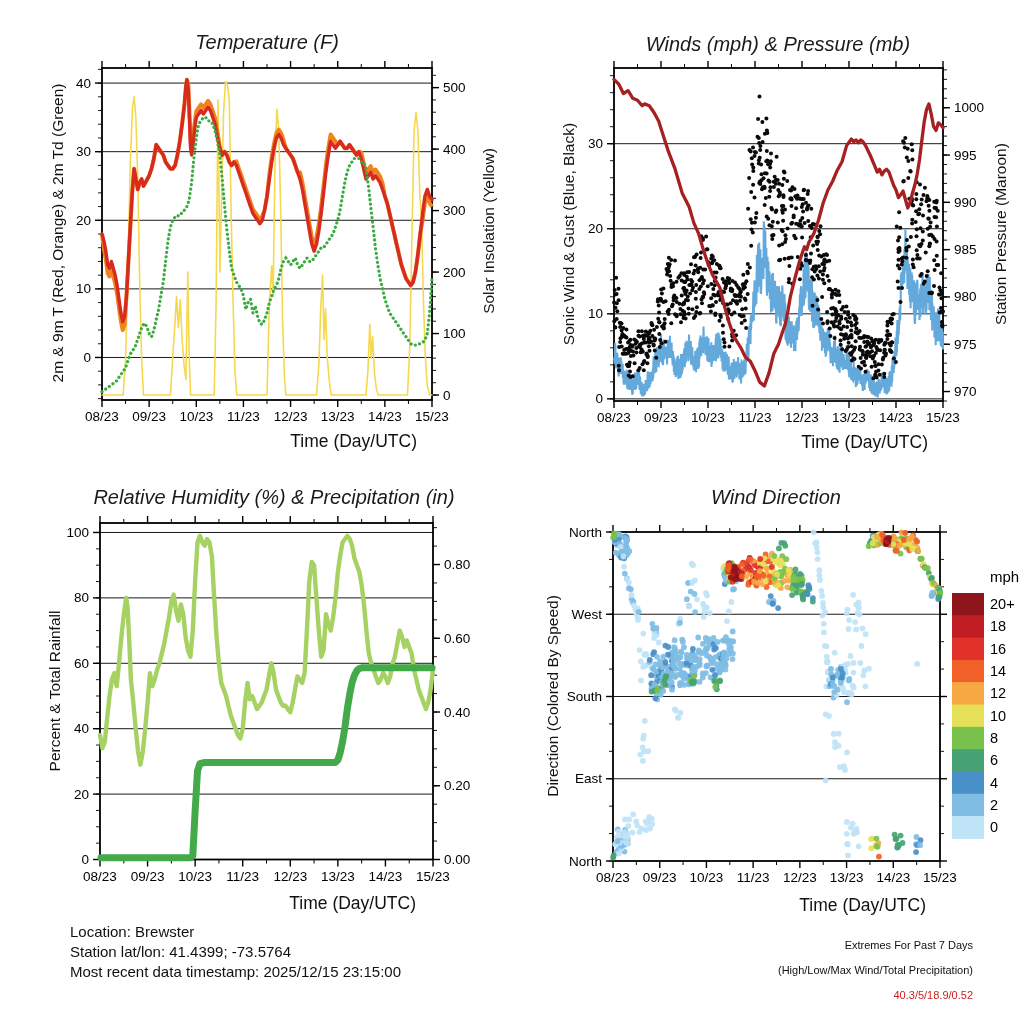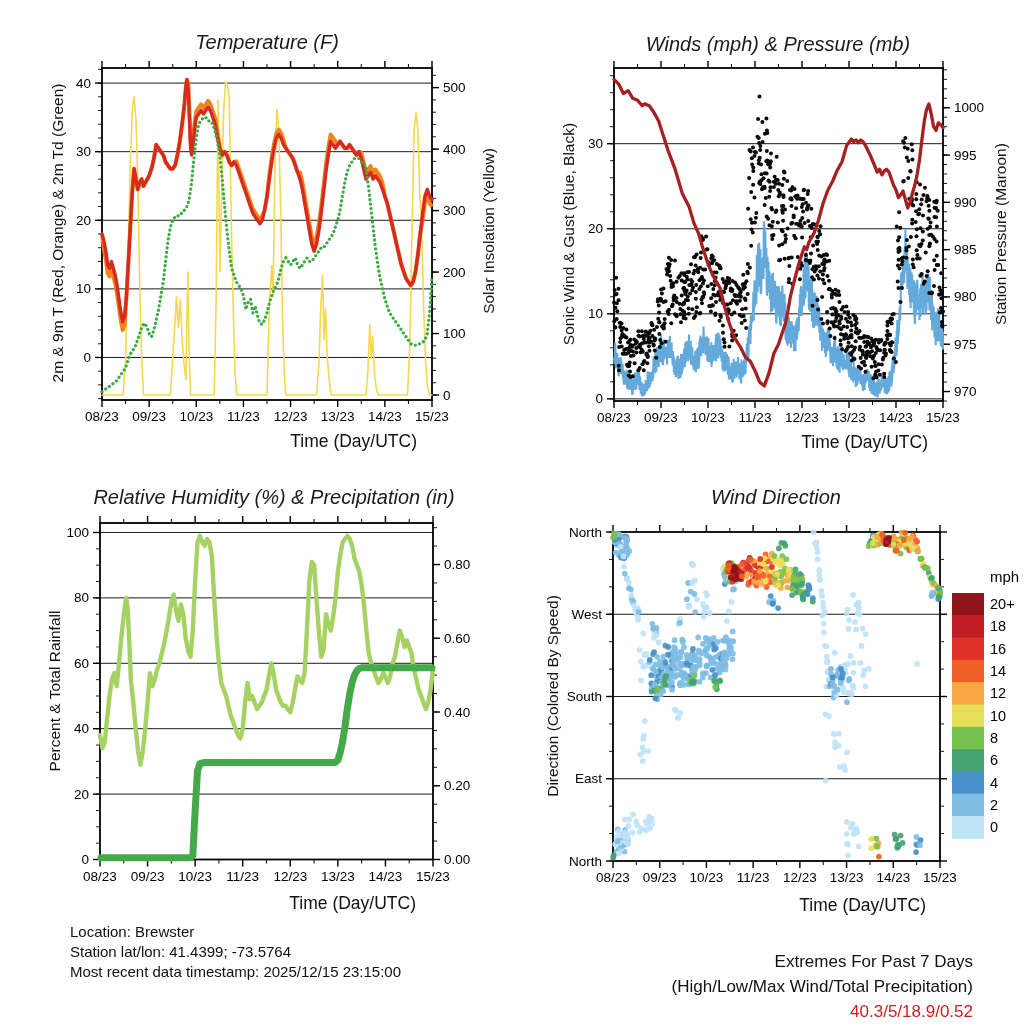--- a/index.html
+++ b/index.html
@@ -4,22 +4,22 @@
 <style>
   html,body{margin:0;padding:0;background:#fff;}
   #canvas{position:relative;width:1024px;height:1024px;background:#ffffff;overflow:hidden;
           font-family:"Liberation Sans",sans-serif;color:#000;}
   #plots{position:absolute;left:0;top:0;}
   .ttl{position:absolute;text-align:center;font-size:20px;color:#1a1a1a;white-space:nowrap;font-style:italic;}
   .xlab{position:absolute;text-align:right;font-size:17.5px;color:#111;white-space:nowrap;}
   .ylab{position:absolute;display:flex;align-items:center;justify-content:center;
         font-size:15.5px;color:#111;white-space:nowrap;transform:rotate(-90deg);}
   .foot{position:absolute;left:29px;top:922px;font-size:15px;line-height:20px;color:#111;margin-left:41px;}
-  .extremes{position:absolute;right:51px;top:933px;font-size:17px;line-height:25px;
-            color:#111;text-align:right;margin-top:16px;}
+  .extremes{position:absolute;right:51px;top:933px;font-size:11px;line-height:25px;
+            color:#111;text-align:right;}
   .extremes .val{color:#cc1f1f;font-weight:normal;}
 </style>
 </head>
 <body>
 
 <div id="canvas">
   <svg id="plots" width="1024" height="1024">
       <g>
         <line x1="102" y1="357.4710743801653" x2="432" y2="357.4710743801653" stroke="#000" stroke-width="0.9"></line>
         <line x1="102" y1="288.87603305785126" x2="432" y2="288.87603305785126" stroke="#000" stroke-width="0.9"></line>

